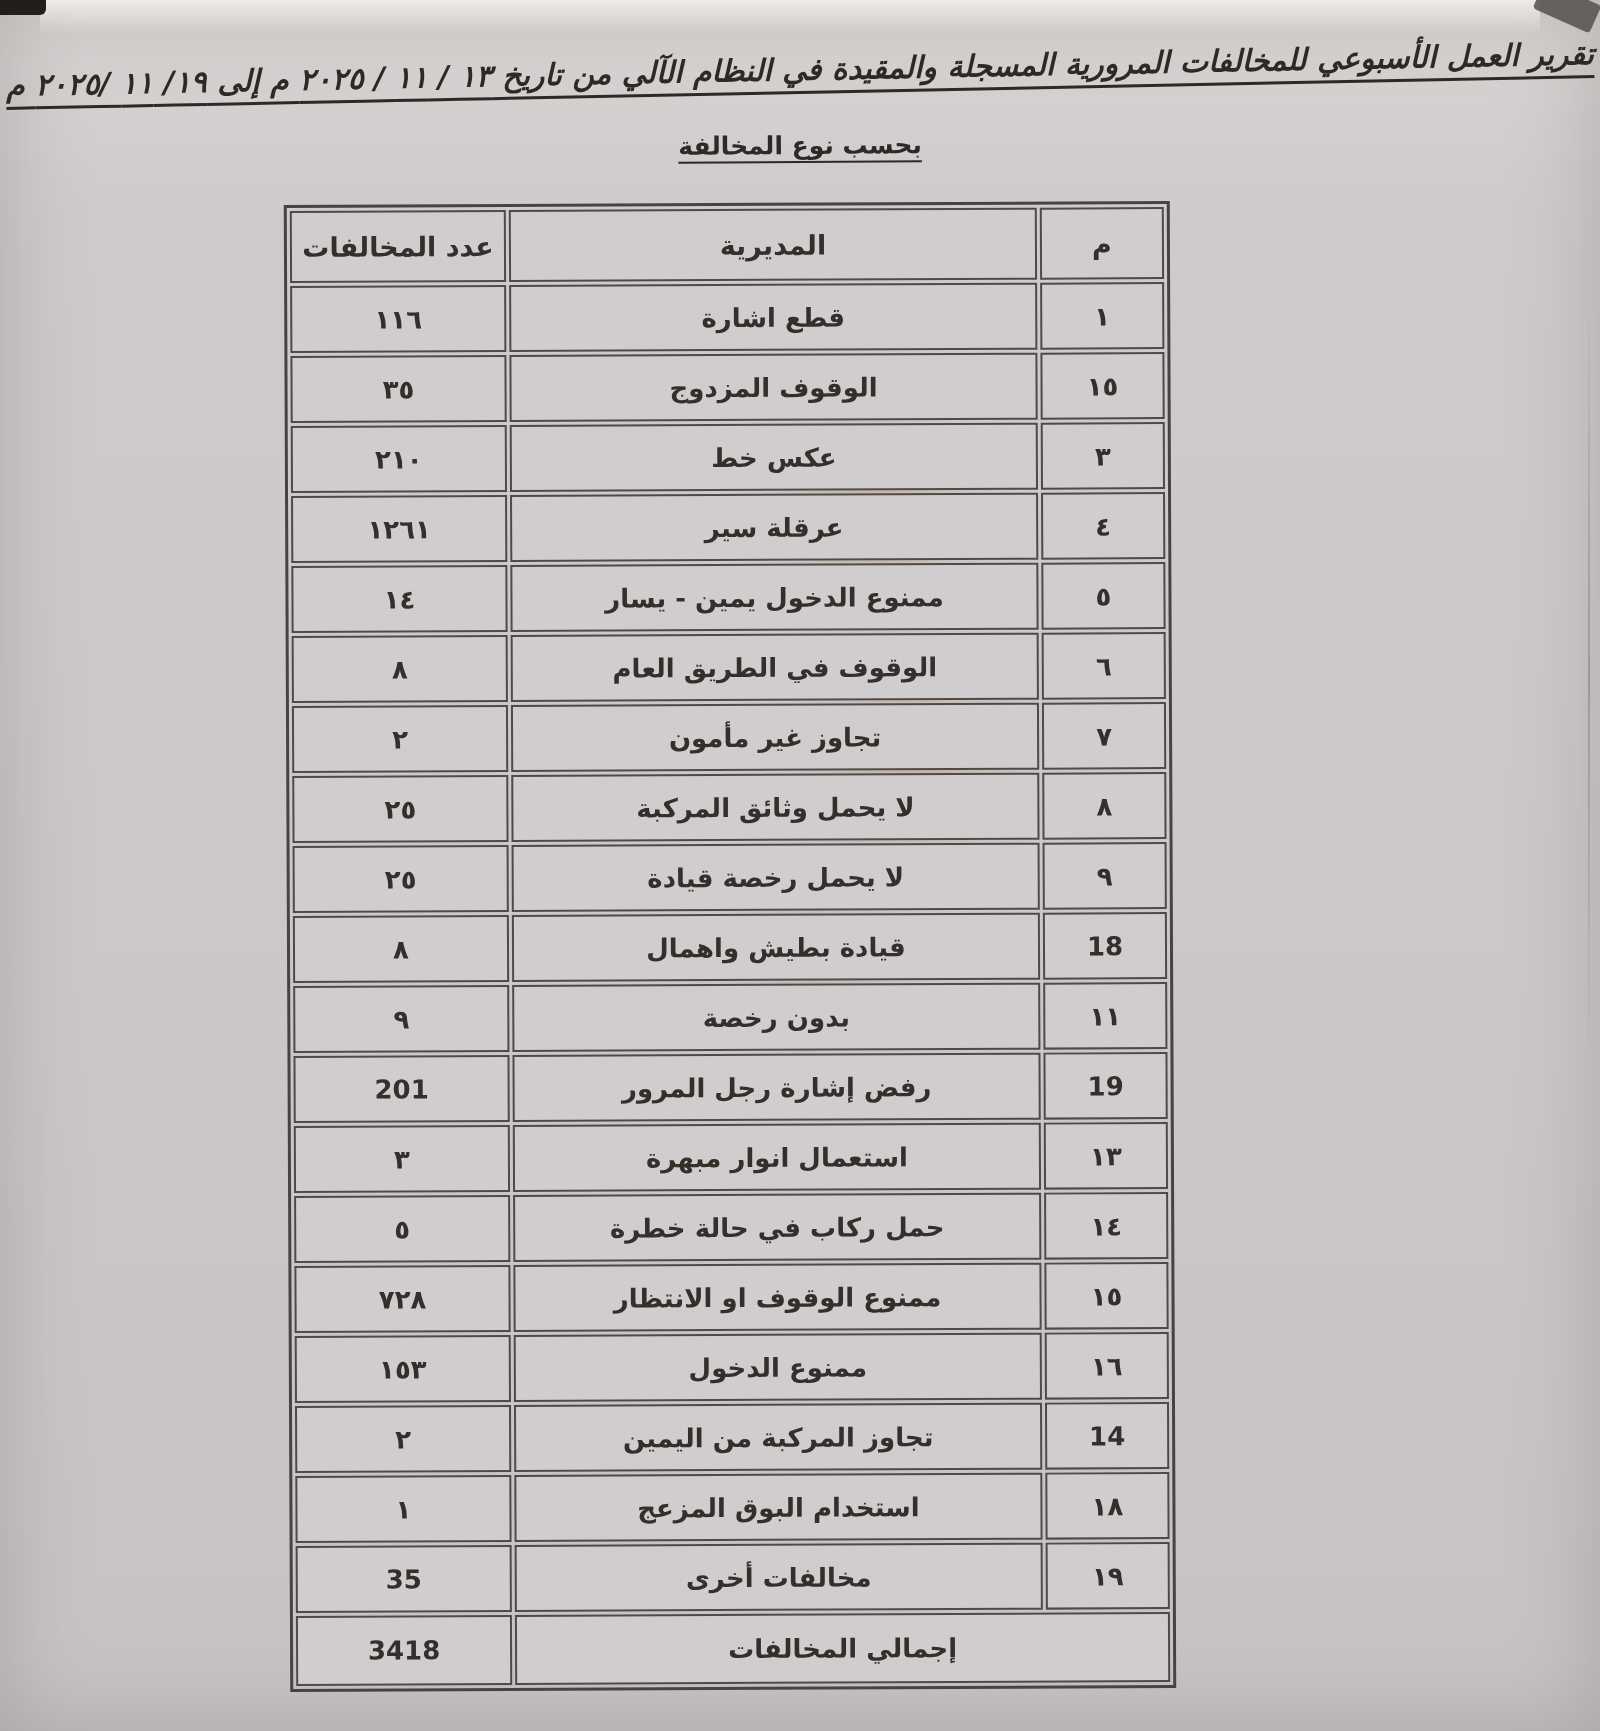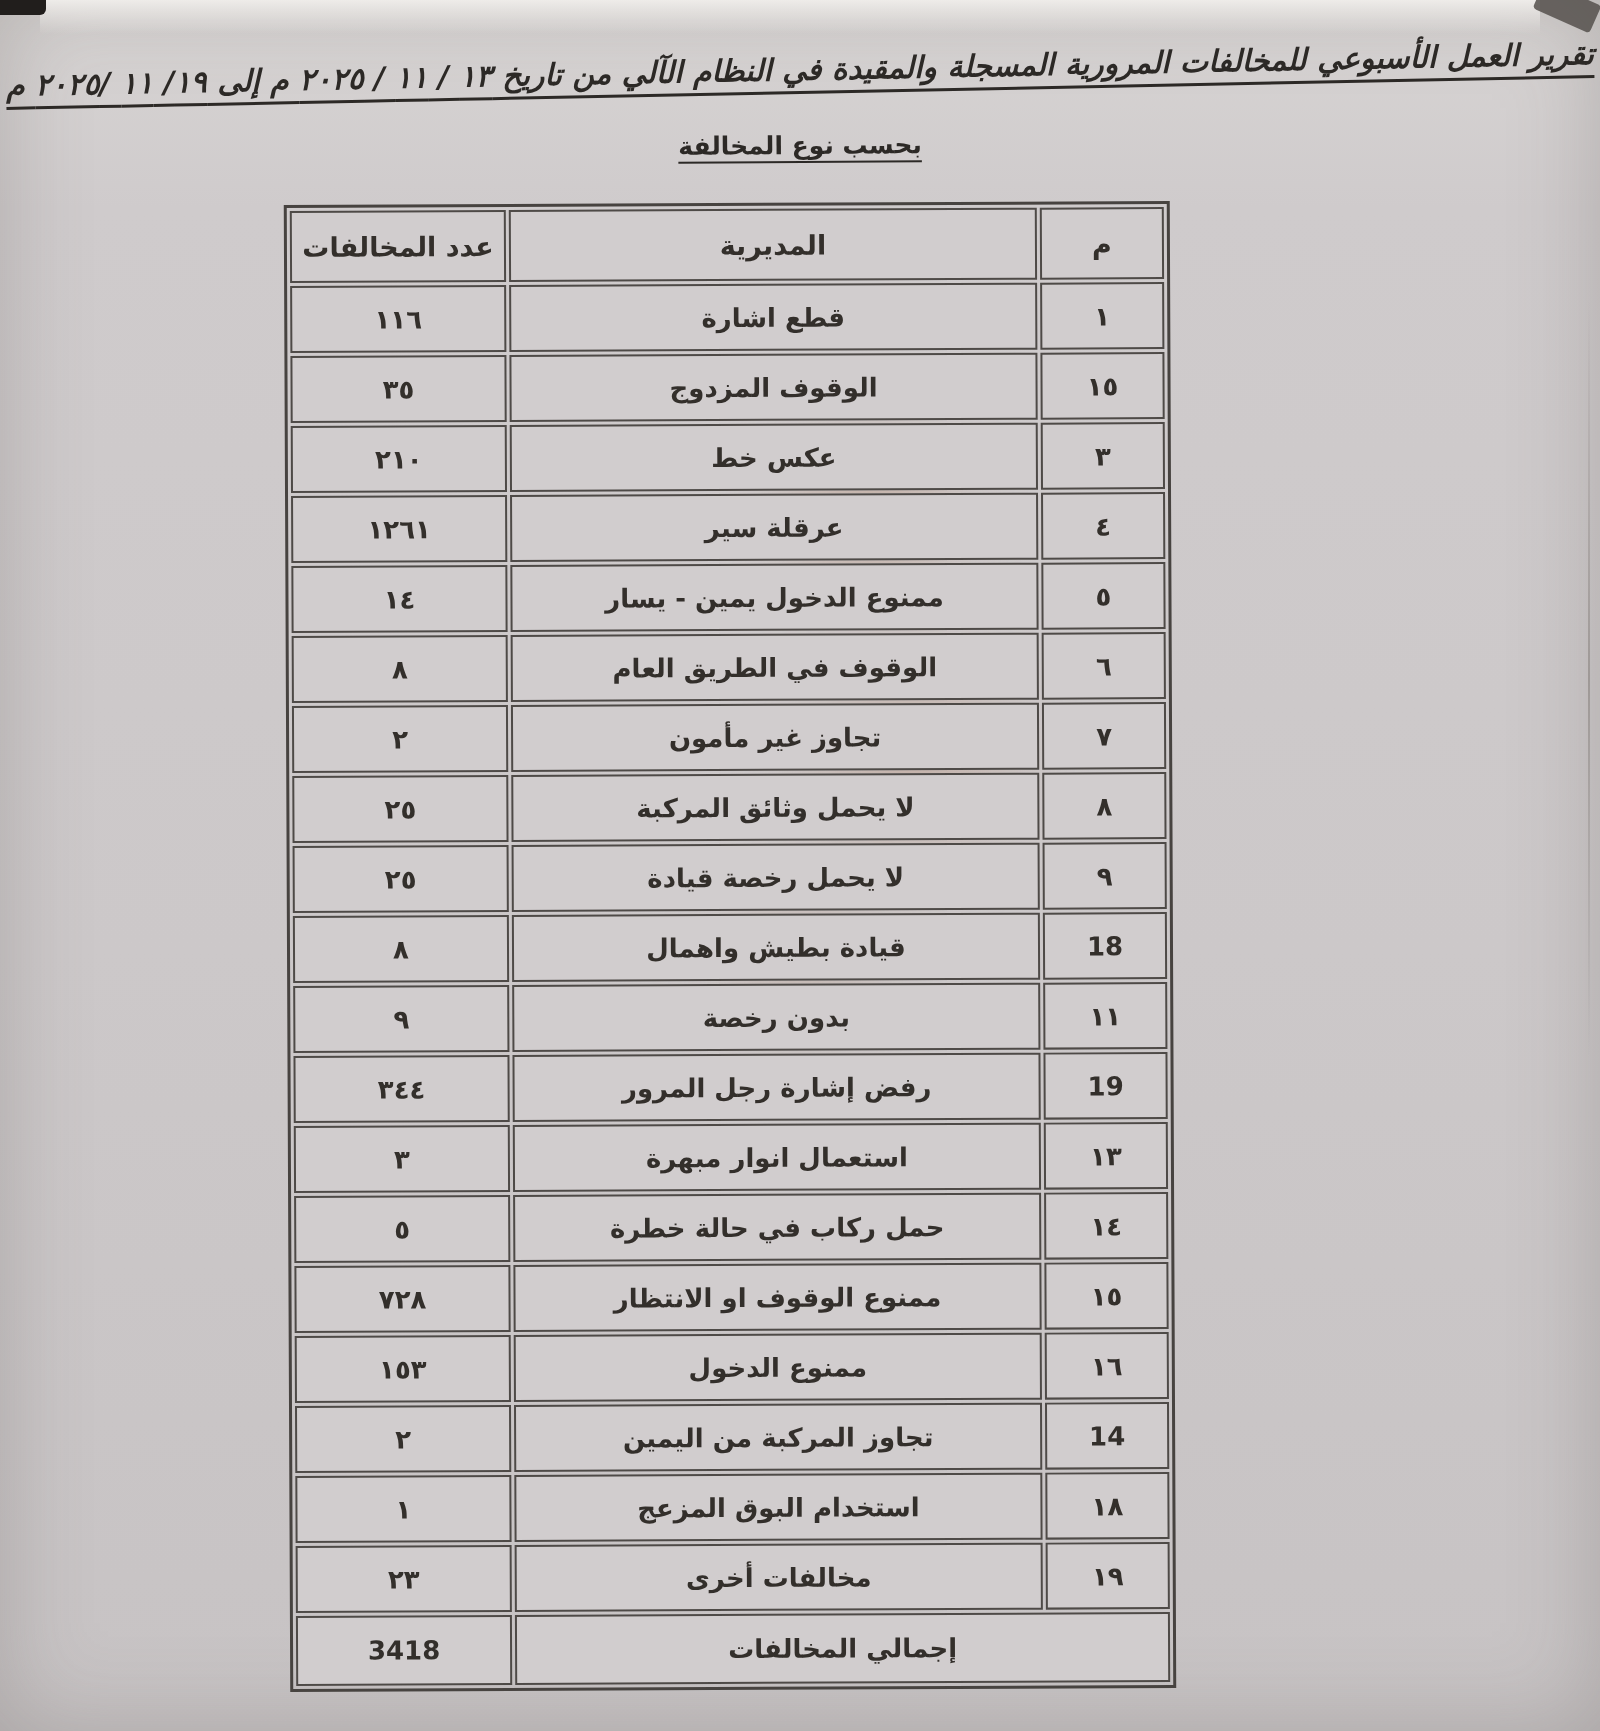--- a/index.html
+++ b/index.html
@@ -201,21 +201,21 @@
     <td>٨</td>
   </tr>
         <tr>
     <td>١١</td>
     <td>بدون رخصة</td>
     <td>٩</td>
   </tr>
         <tr>
     <td>19</td>
     <td>رفض إشارة رجل المرور</td>
-    <td>٣٤٤</td>
+    <td>201</td>
   </tr>
         <tr>
     <td>١٣</td>
     <td>استعمال انوار مبهرة</td>
     <td>٣</td>
   </tr>
         <tr>
     <td>١٤</td>
     <td>حمل ركاب في حالة خطرة</td>
     <td>٥</td>
@@ -236,21 +236,21 @@
     <td>٢</td>
   </tr>
         <tr>
     <td>١٨</td>
     <td>استخدام البوق المزعج</td>
     <td>١</td>
   </tr>
         <tr>
     <td>١٩</td>
     <td>مخالفات أخرى</td>
-    <td>٢٣</td>
+    <td>35</td>
   </tr>
       </tbody>
     <tfoot>
       <tr class="total-row">
         <td colspan="2">إجمالي المخالفات</td>
         <td>3418</td>
       </tr>
     </tfoot>
   </table>
 

